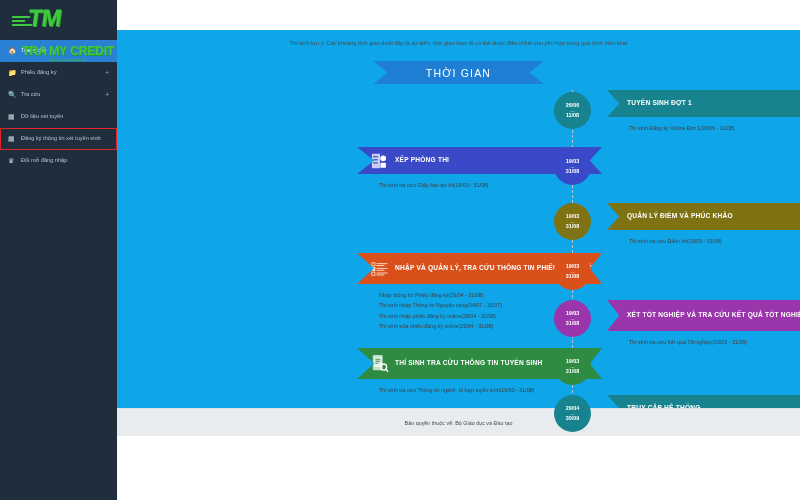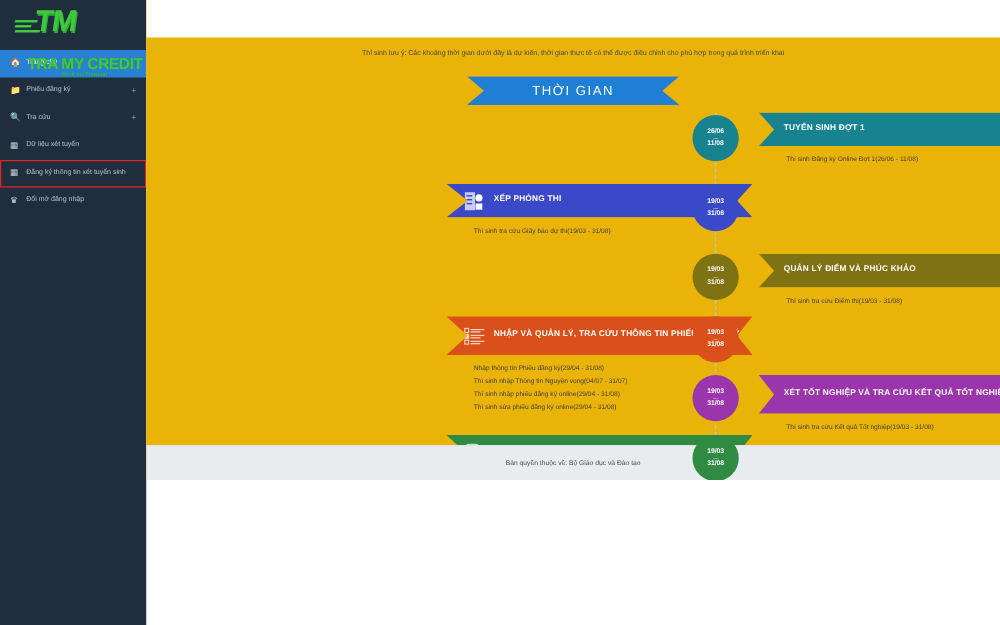--- a/index.html
+++ b/index.html
@@ -65,22 +65,22 @@
     text-shadow: 0.5px 0.5px 0 #2b9b2b;
     pointer-events: none;
   }
   .wm-overlay small {
     display:block; font-size: 4px; font-weight: normal; color:#3ec93e;
     letter-spacing: 0.5px; text-align:center; margin-top:-1px;
   }
 
   
   .main {
-    flex: 1 1 auto; height: 384px; position: relative;
-    background: #eab308;
+    flex: 1 1 auto; height: 436px; position: relative;
+    background: #0ea5e9;
     overflow: hidden;
   }
   .note {
     position: absolute; left: 0; right: 0; top: 40px;
     text-align: center;
     font-size: 5.6px; color: #4a4a4a;
     padding: 0 8px;
   }
   .banner-wrap { position:absolute; left:50%; transform:translateX(-50%); top:61px; }
   .banner-shape {

